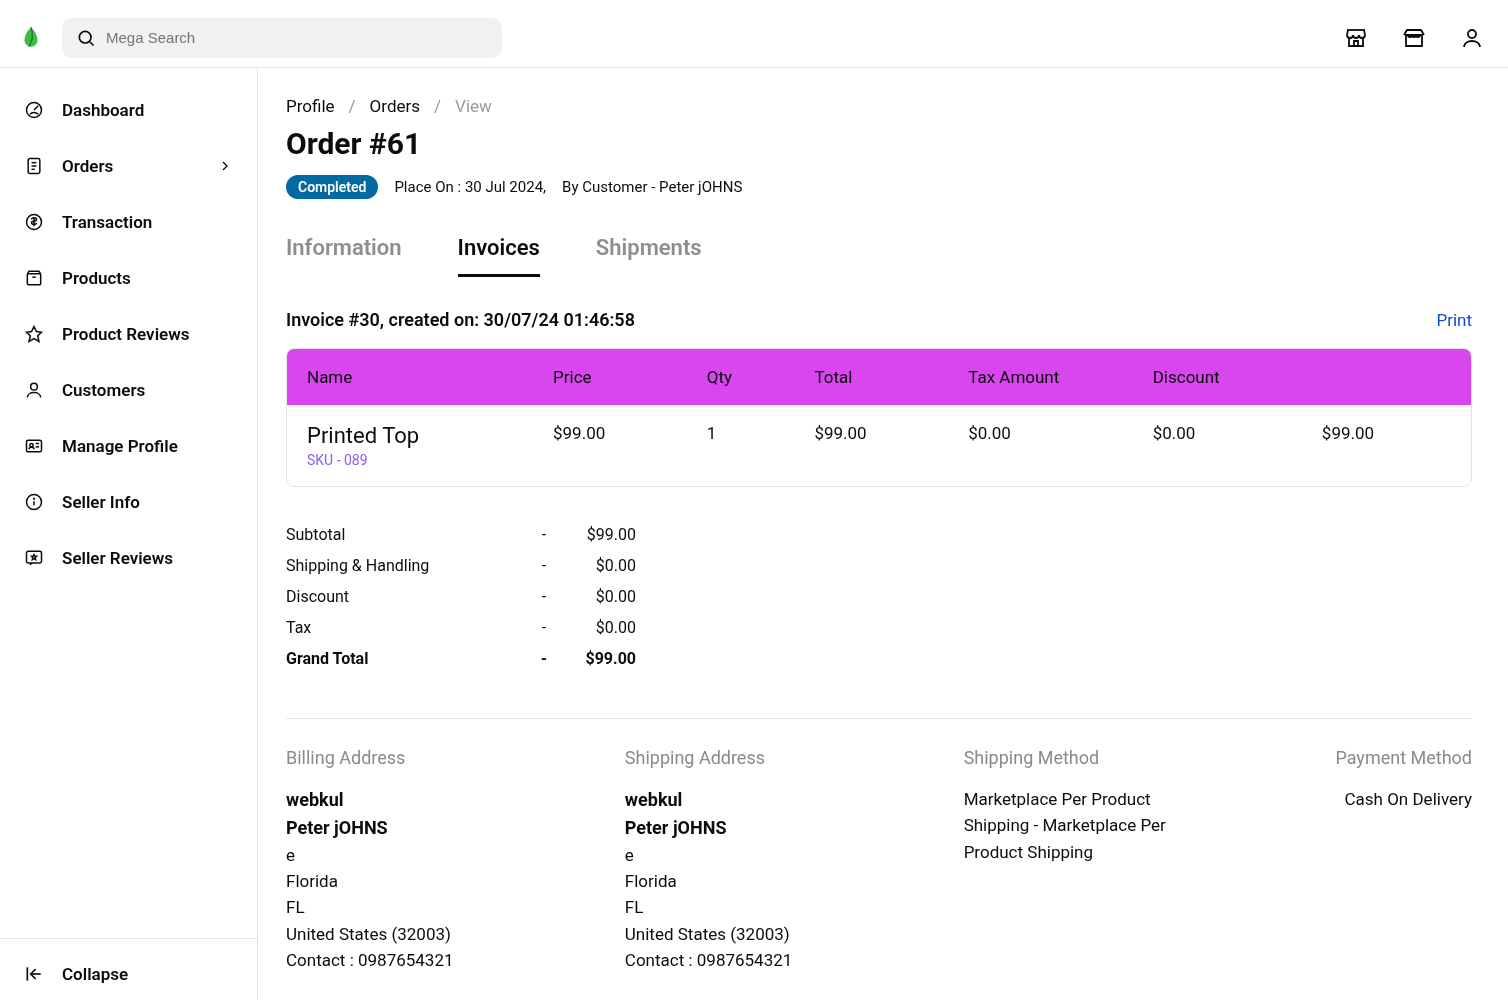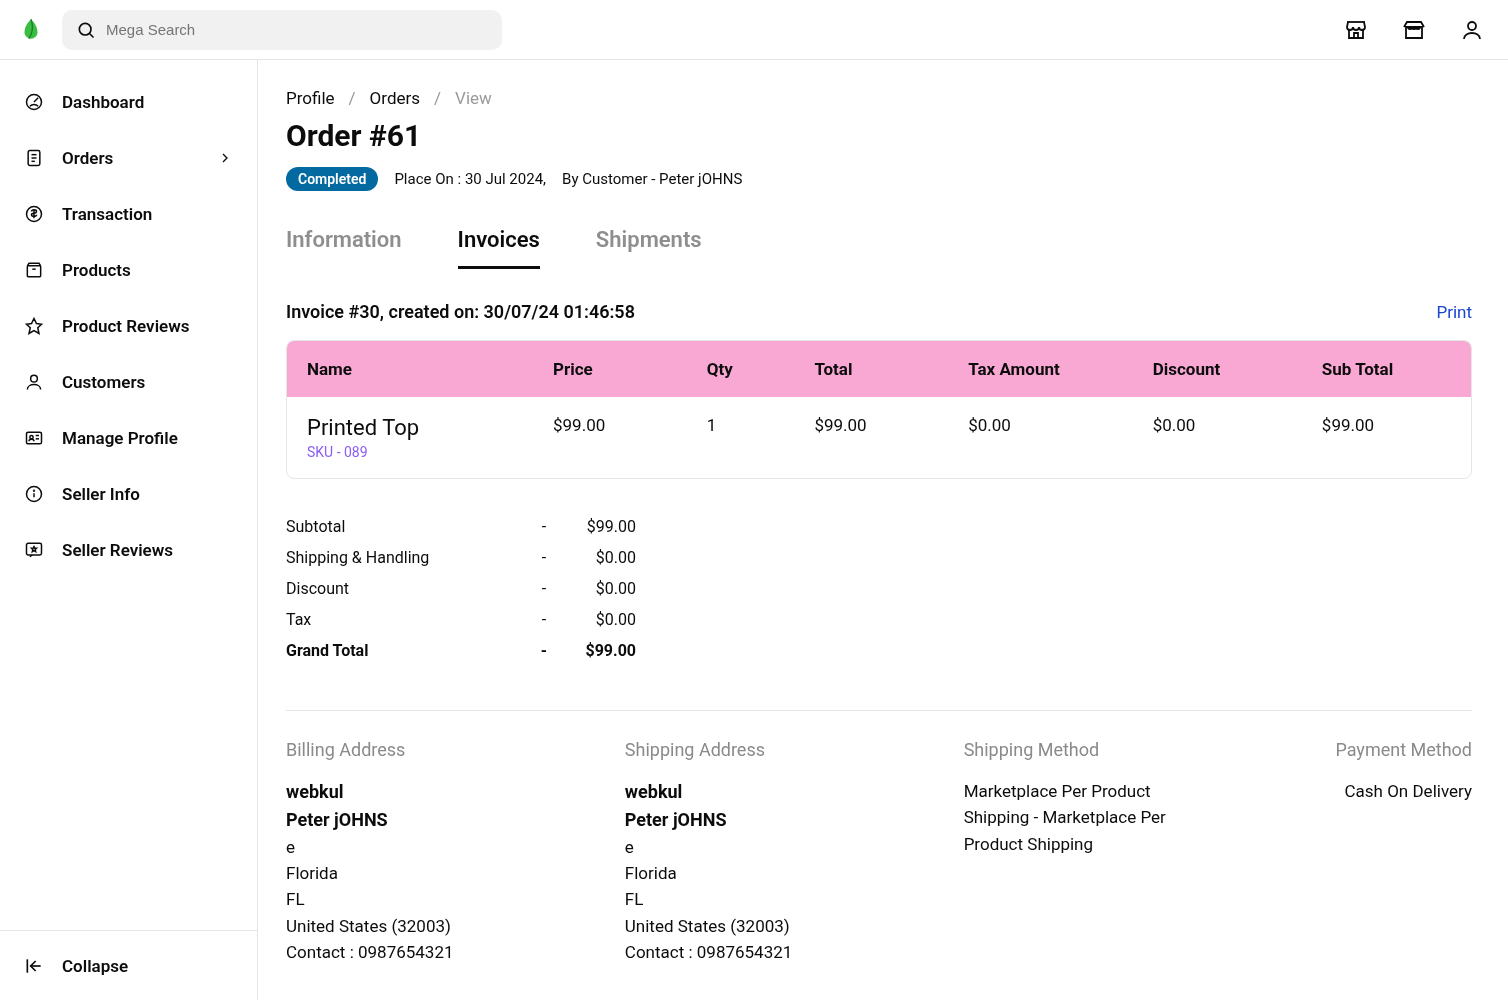--- a/index.html
+++ b/index.html
@@ -1,20 +1,20 @@
 <!DOCTYPE html>
 <html><head>
   <meta charset="utf-8">
   <style>
     * { box-sizing: border-box; margin: 0; padding: 0; }
     body { font-family: -apple-system, BlinkMacSystemFont, "Segoe UI", Roboto, Arial, sans-serif; color: #0c0c0c; background:#fff; }
     svg { display:block; }
 
     
-    .topbar { height:60px; display:flex; align-items:center; padding:0 18px; border-bottom:1px solid #e5e5e5; }
+    .topbar { height:60px; display:flex; align-items:center; padding:0 18px; border-bottom:1px solid #e5e5e5;margin-top:8px; }
     .logo { width:26px; height:26px; margin-right:18px; }
     .search-wrap { flex: 0 0 440px; background:#f1f1f1; height:40px; border-radius:10px; display:flex; align-items:center; padding:0 14px; }
     .search-wrap input { border:none; outline:none; background:transparent; width:100%; font-size:15px; color:#4b4b4b; margin-left:10px; }
     .top-spacer { flex:1; }
     .top-icons { display:flex; gap:34px; padding-right:6px; }
     .top-icons .ticon { width:24px; height:24px; color:#0c0c0c; }
 
     
     .layout { display:flex; height: calc(1000px - 60px); }
     .sidebar { width:258px; min-width:258px; border-right:1px solid #e5e5e5; display:flex; flex-direction:column; }
@@ -38,21 +38,21 @@
     .tabs { display:flex; gap:56px; margin-top:36px; }
     .tab { font-size:22px; font-weight:600; color:#8e8e8e; padding-bottom:14px; cursor:pointer; }
     .tab.active { color:#0c0c0c; border-bottom:3px solid #0c0c0c; }
 
     .invoice-row { display:flex; justify-content:space-between; align-items:center; margin-top:32px; }
     .invoice-row .title { font-size:18px; font-weight:600; }
     .print { color:#1746d1; font-size:17px; cursor:pointer; }
 
     .table { margin-top:18px; border:1px solid #e6e6e6; border-radius:8px; overflow:hidden; }
     .thead, .trow { display:grid; grid-template-columns: 1.6fr 1fr 0.7fr 1fr 1.2fr 1.1fr 1.1fr; }
-    .thead { background:#f9a8d4; font-weight:700; color:#0c0c0c; }
+    .thead { background:#d946ef; font-weight:400; color:#0c0c0c; }
     .th, .td { padding:18px 20px; font-size:17px; }
     .trow .td { padding-top:18px; padding-bottom:18px; }
     .name-cell .pname { font-weight:400; font-size:22px;}
     .name-cell .sku { font-size:14px; color:#8b5cf6; margin-top:4px;}
 
     .summary { width:100%; margin-top:32px; display:flex; justify-content:flex-start; }
     .summary-inner { width:350px; }
     .summary-row { display:grid; grid-template-columns: 1fr 24px 80px; padding:6px 0; font-size:16px; }
     .summary-row .label { }
     .summary-row .dash { text-align:center; color:#0c0c0c; }
@@ -253,21 +253,20 @@
     </div>
 
     <div class="table">
       <div class="thead">
         <div class="th">Name</div>
         <div class="th">Price</div>
         <div class="th">Qty</div>
         <div class="th">Total</div>
         <div class="th">Tax Amount</div>
         <div class="th">Discount</div>
-        <div class="th">Sub Total</div>
       </div>
       <div class="trow">
         <div class="td name-cell">
           <div class="pname">Printed Top</div>
           <div class="sku">SKU - 089</div>
         </div>
         <div class="td">$99.00</div>
         <div class="td">1</div>
         <div class="td">$99.00</div>
         <div class="td">$0.00</div>

